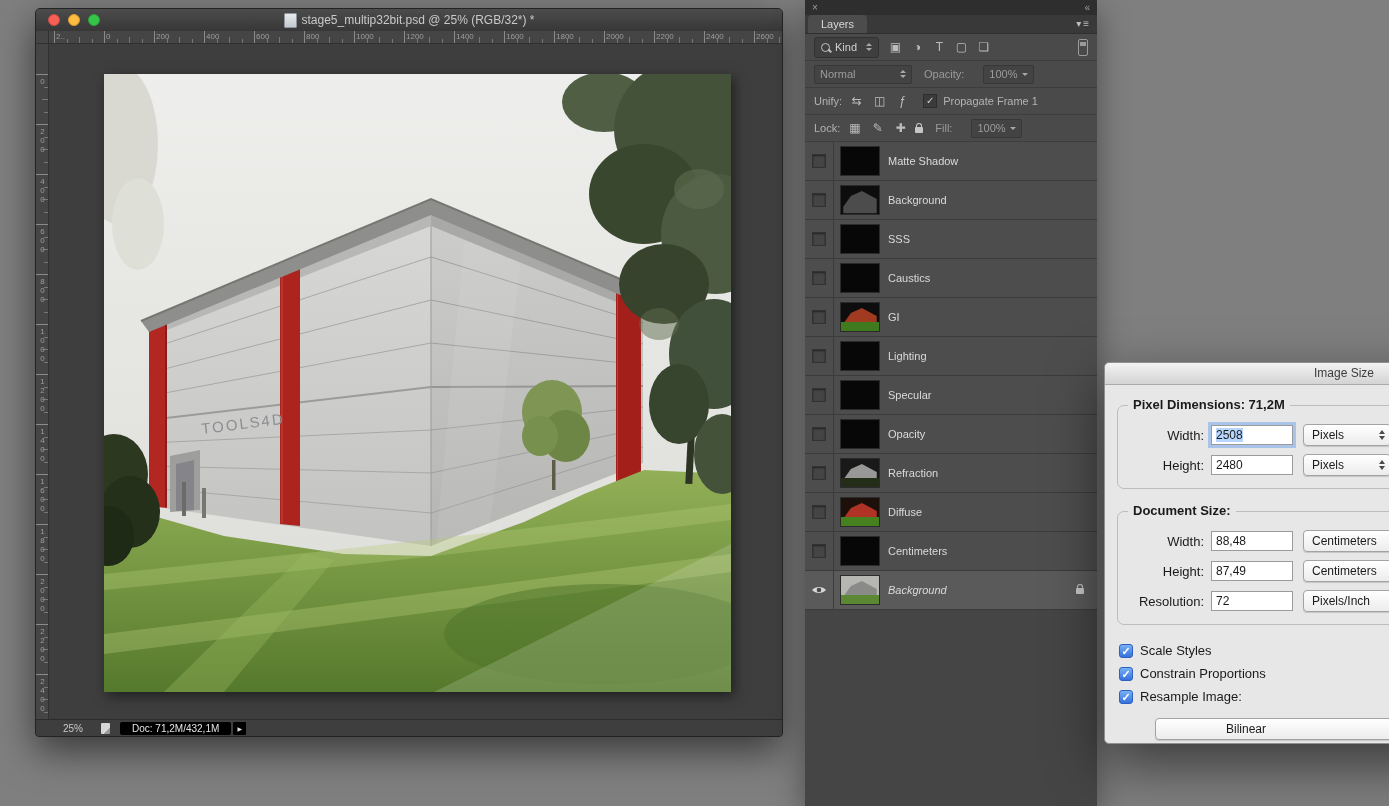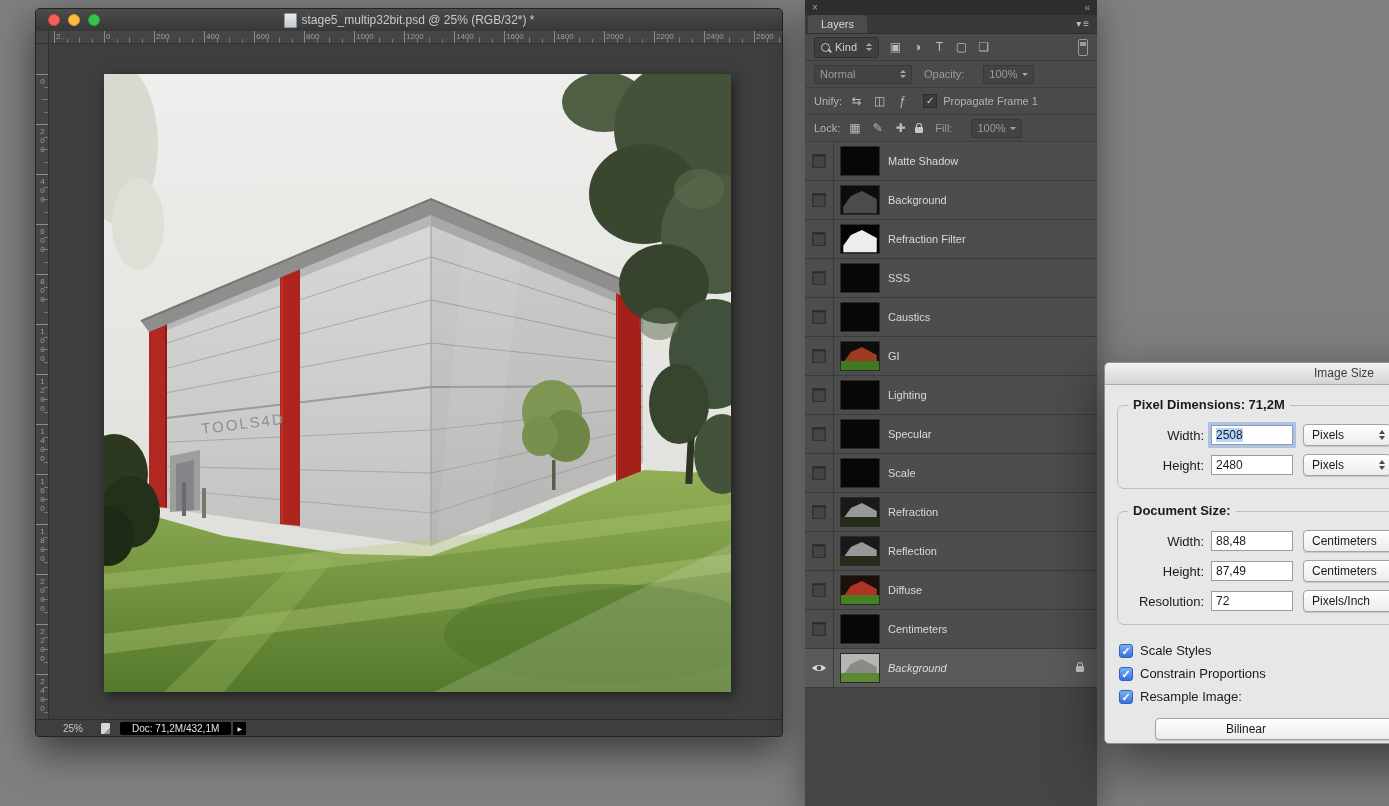--- a/index.html
+++ b/index.html
@@ -492,27 +492,20 @@
     <div class="vis-cell">
             <span class="vis-box"></span>
           </div>
     <div class="thumb t-dark"></div>
     <div class="layer-name">Background</div>
   </div>
         <div class="layer-row">
     <div class="vis-cell">
             <span class="vis-box"></span>
           </div>
-    <div class="thumb t-white"></div>
-    <div class="layer-name">Refraction Filter</div>
-  </div>
-        <div class="layer-row">
-    <div class="vis-cell">
-            <span class="vis-box"></span>
-          </div>
     <div class="thumb t-black"></div>
     <div class="layer-name">SSS</div>
   </div>
         <div class="layer-row">
     <div class="vis-cell">
             <span class="vis-box"></span>
           </div>
     <div class="thumb t-black"></div>
     <div class="layer-name">Caustics</div>
   </div>
@@ -535,35 +528,28 @@
             <span class="vis-box"></span>
           </div>
     <div class="thumb t-black"></div>
     <div class="layer-name">Specular</div>
   </div>
         <div class="layer-row">
     <div class="vis-cell">
             <span class="vis-box"></span>
           </div>
     <div class="thumb t-black"></div>
-    <div class="layer-name">Scale</div>
+    <div class="layer-name">Opacity</div>
   </div>
         <div class="layer-row">
     <div class="vis-cell">
             <span class="vis-box"></span>
           </div>
     <div class="thumb t-gray"></div>
     <div class="layer-name">Refraction</div>
-  </div>
-        <div class="layer-row">
-    <div class="vis-cell">
-            <span class="vis-box"></span>
-          </div>
-    <div class="thumb t-gray"></div>
-    <div class="layer-name">Reflection</div>
   </div>
         <div class="layer-row">
     <div class="vis-cell">
             <span class="vis-box"></span>
           </div>
     <div class="thumb t-diffuse"></div>
     <div class="layer-name">Diffuse</div>
   </div>
         <div class="layer-row">
     <div class="vis-cell">

